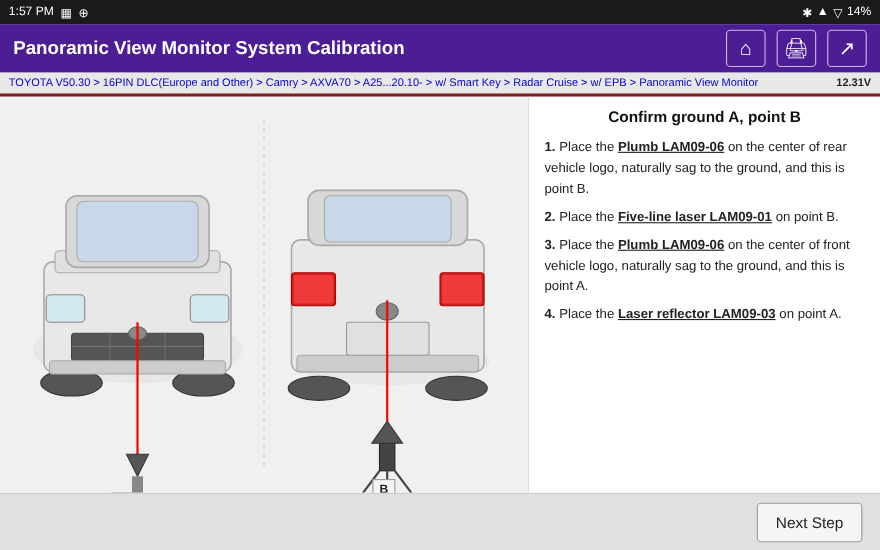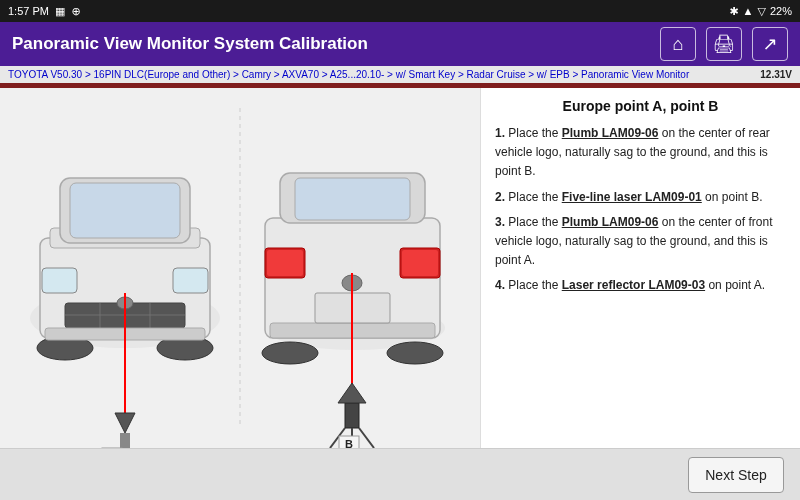--- a/index.html
+++ b/index.html
@@ -68,21 +68,21 @@
       width: 800px;
       height: 22px;
       background: #e8e8e8;
       display: flex;
       align-items: center;
       padding: 0 8px;
       font-size: 10px;
       color: #0000cc;
       white-space: nowrap;
       overflow: hidden;
-      border-bottom: 5px solid #7f1d1d;
+      border-bottom: 3px solid #7f1d1d;
     }
     #breadcrumb .voltage {
       margin-left: auto;
       color: #222;
       font-weight: bold;
     }
 
     
     #main {
       width: 800px;
@@ -160,21 +160,21 @@
 <div id="status-bar">
   <div class="left">
     <span>1:57 PM</span>
     <span>▦</span>
     <span>⊕</span>
   </div>
   <div class="right">
     <span>✱</span>
     <span>▲</span>
     <span>▽</span>
-    <span>22%</span>
+    <span>14%</span>
   </div>
 </div>
 
 <div id="header-bar">
   <span class="title">Panoramic View Monitor System Calibration</span>
   <div class="icons">
     <button class="header-icon-btn">⌂</button>
     <button class="header-icon-btn">🖨</button>
     <button class="header-icon-btn">↗</button>
   </div>
@@ -266,21 +266,21 @@
         <line x1="114" y1="310" x2="129" y2="330" stroke="#444" stroke-width="2"></line>
         <line x1="107" y1="310" x2="107" y2="335" stroke="#444" stroke-width="2"></line>
 
         <rect x="94" y="318" width="20" height="16" fill="#f5f5f5" stroke="#999" stroke-width="1"></rect>
         <text x="104" y="330" text-anchor="middle" font-size="11" font-weight="bold" fill="#222">B</text>
       </g>
     </svg>
   </div>
 
   <div id="right-panel">
-    <div class="section-title">Europe point A, point B</div>
+    <div class="section-title">Confirm ground A, point B</div>
     <div class="instructions">
       <p>
         <strong>1.</strong> Place the <span class="underline-bold">Plumb LAM09-06</span> on the center of rear vehicle logo, naturally sag to the ground, and this is point B.
       </p>
       <p>
         <strong>2.</strong> Place the <span class="underline-bold">Five-line laser LAM09-01</span> on point B.
       </p>
       <p>
         <strong>3.</strong> Place the <span class="underline-bold">Plumb LAM09-06</span> on the center of front vehicle logo, naturally sag to the ground, and this is point A.
       </p>

